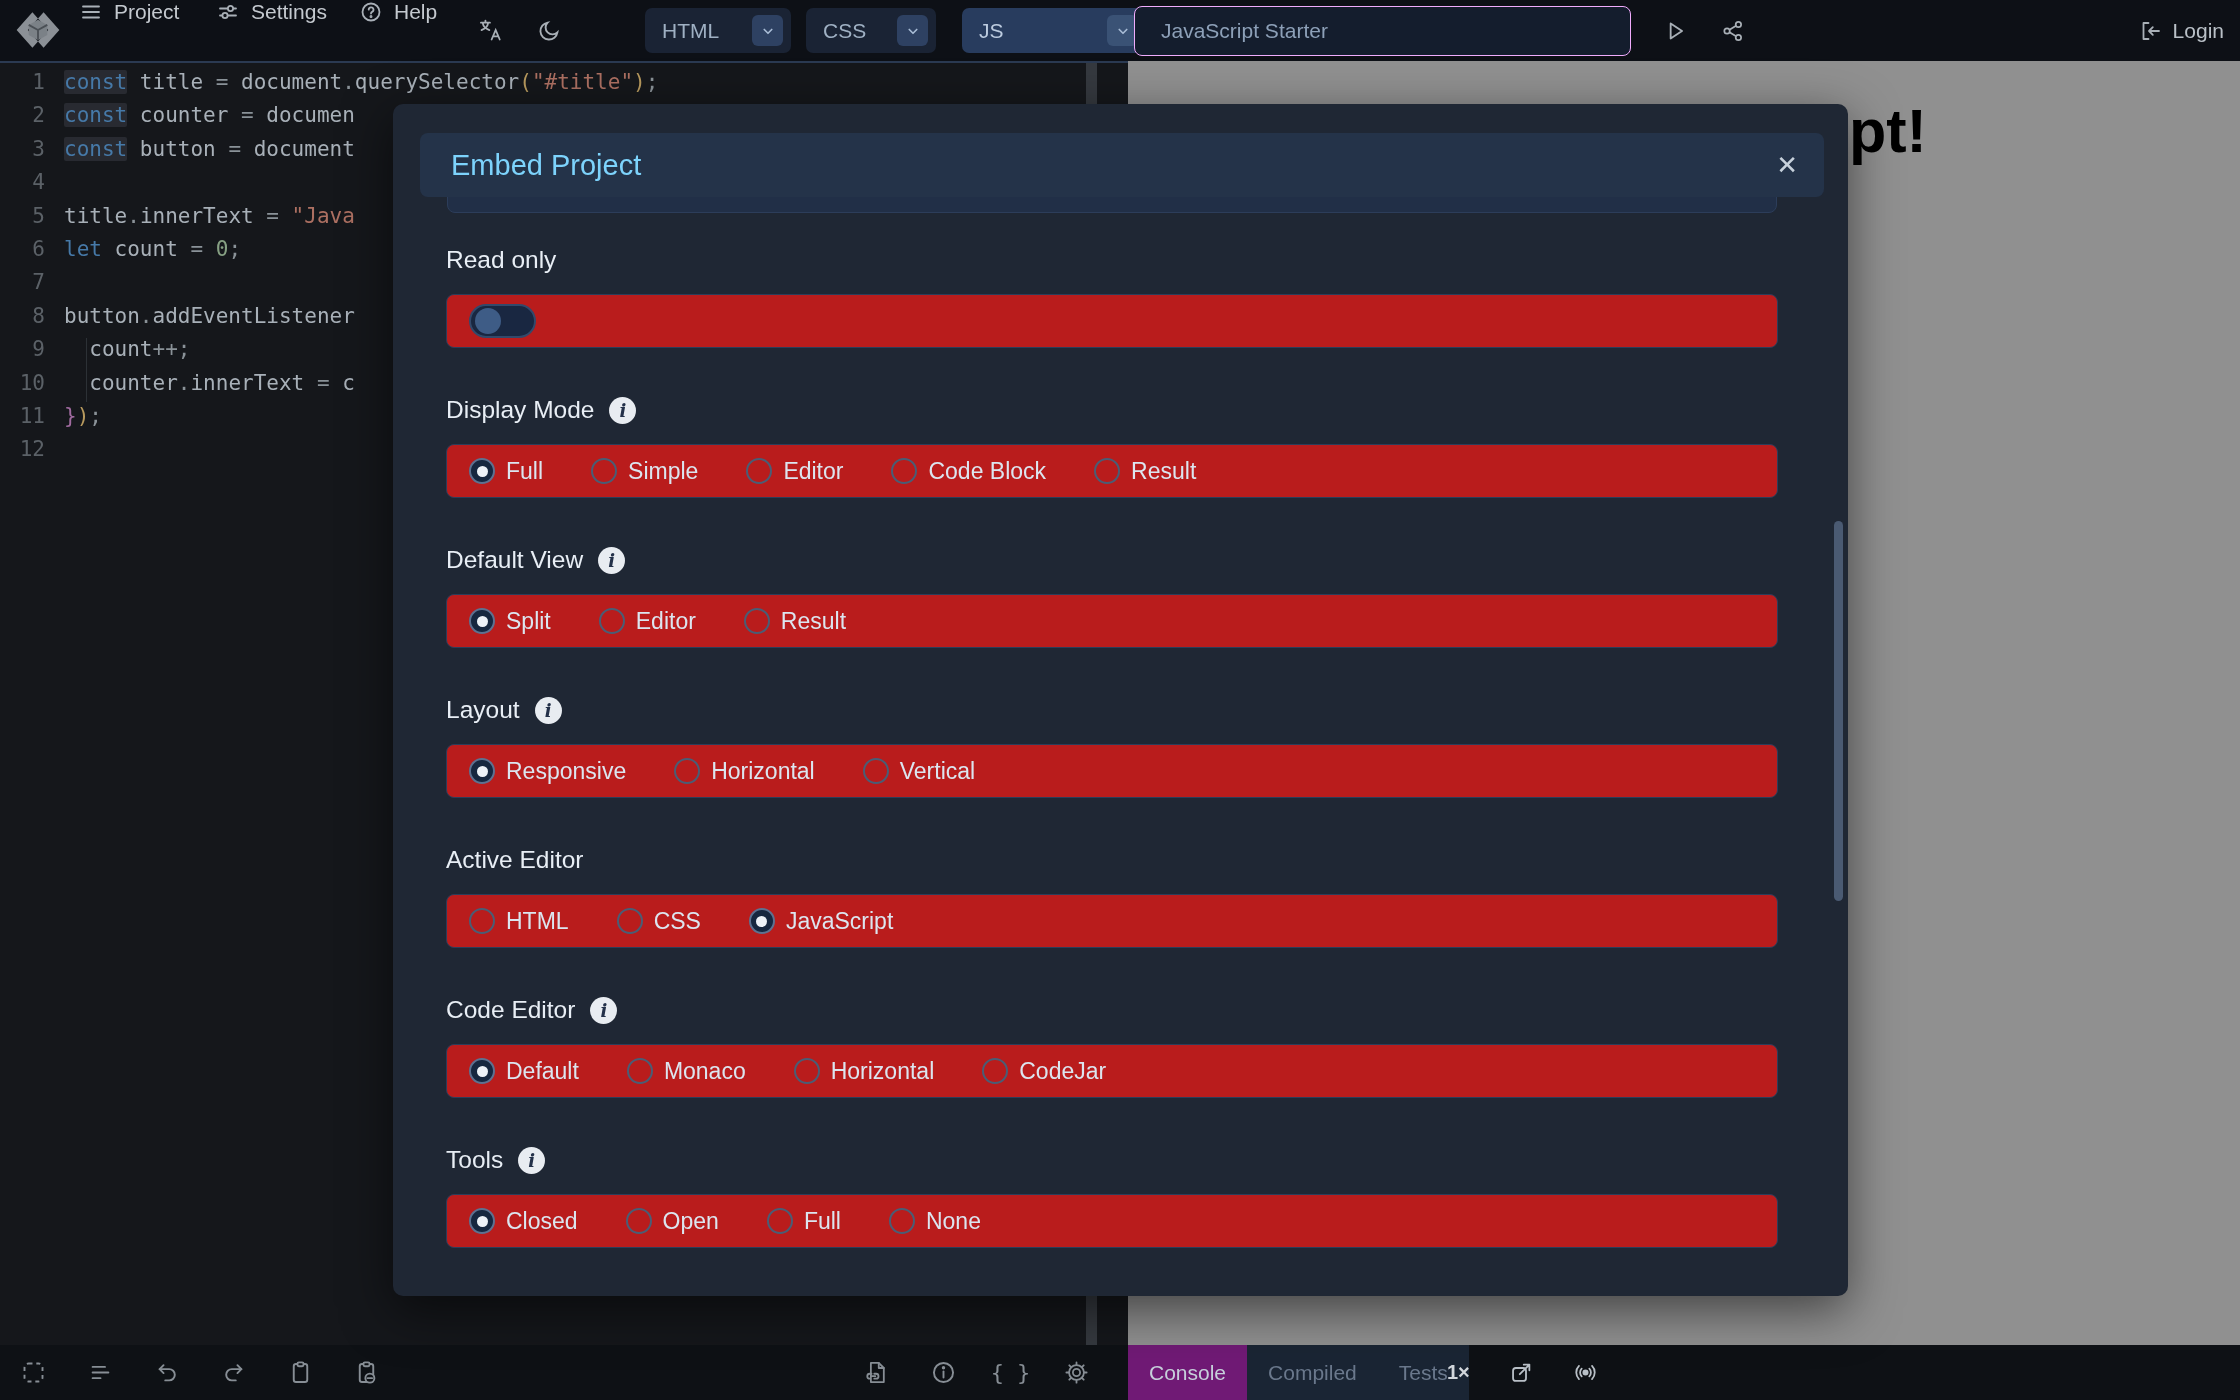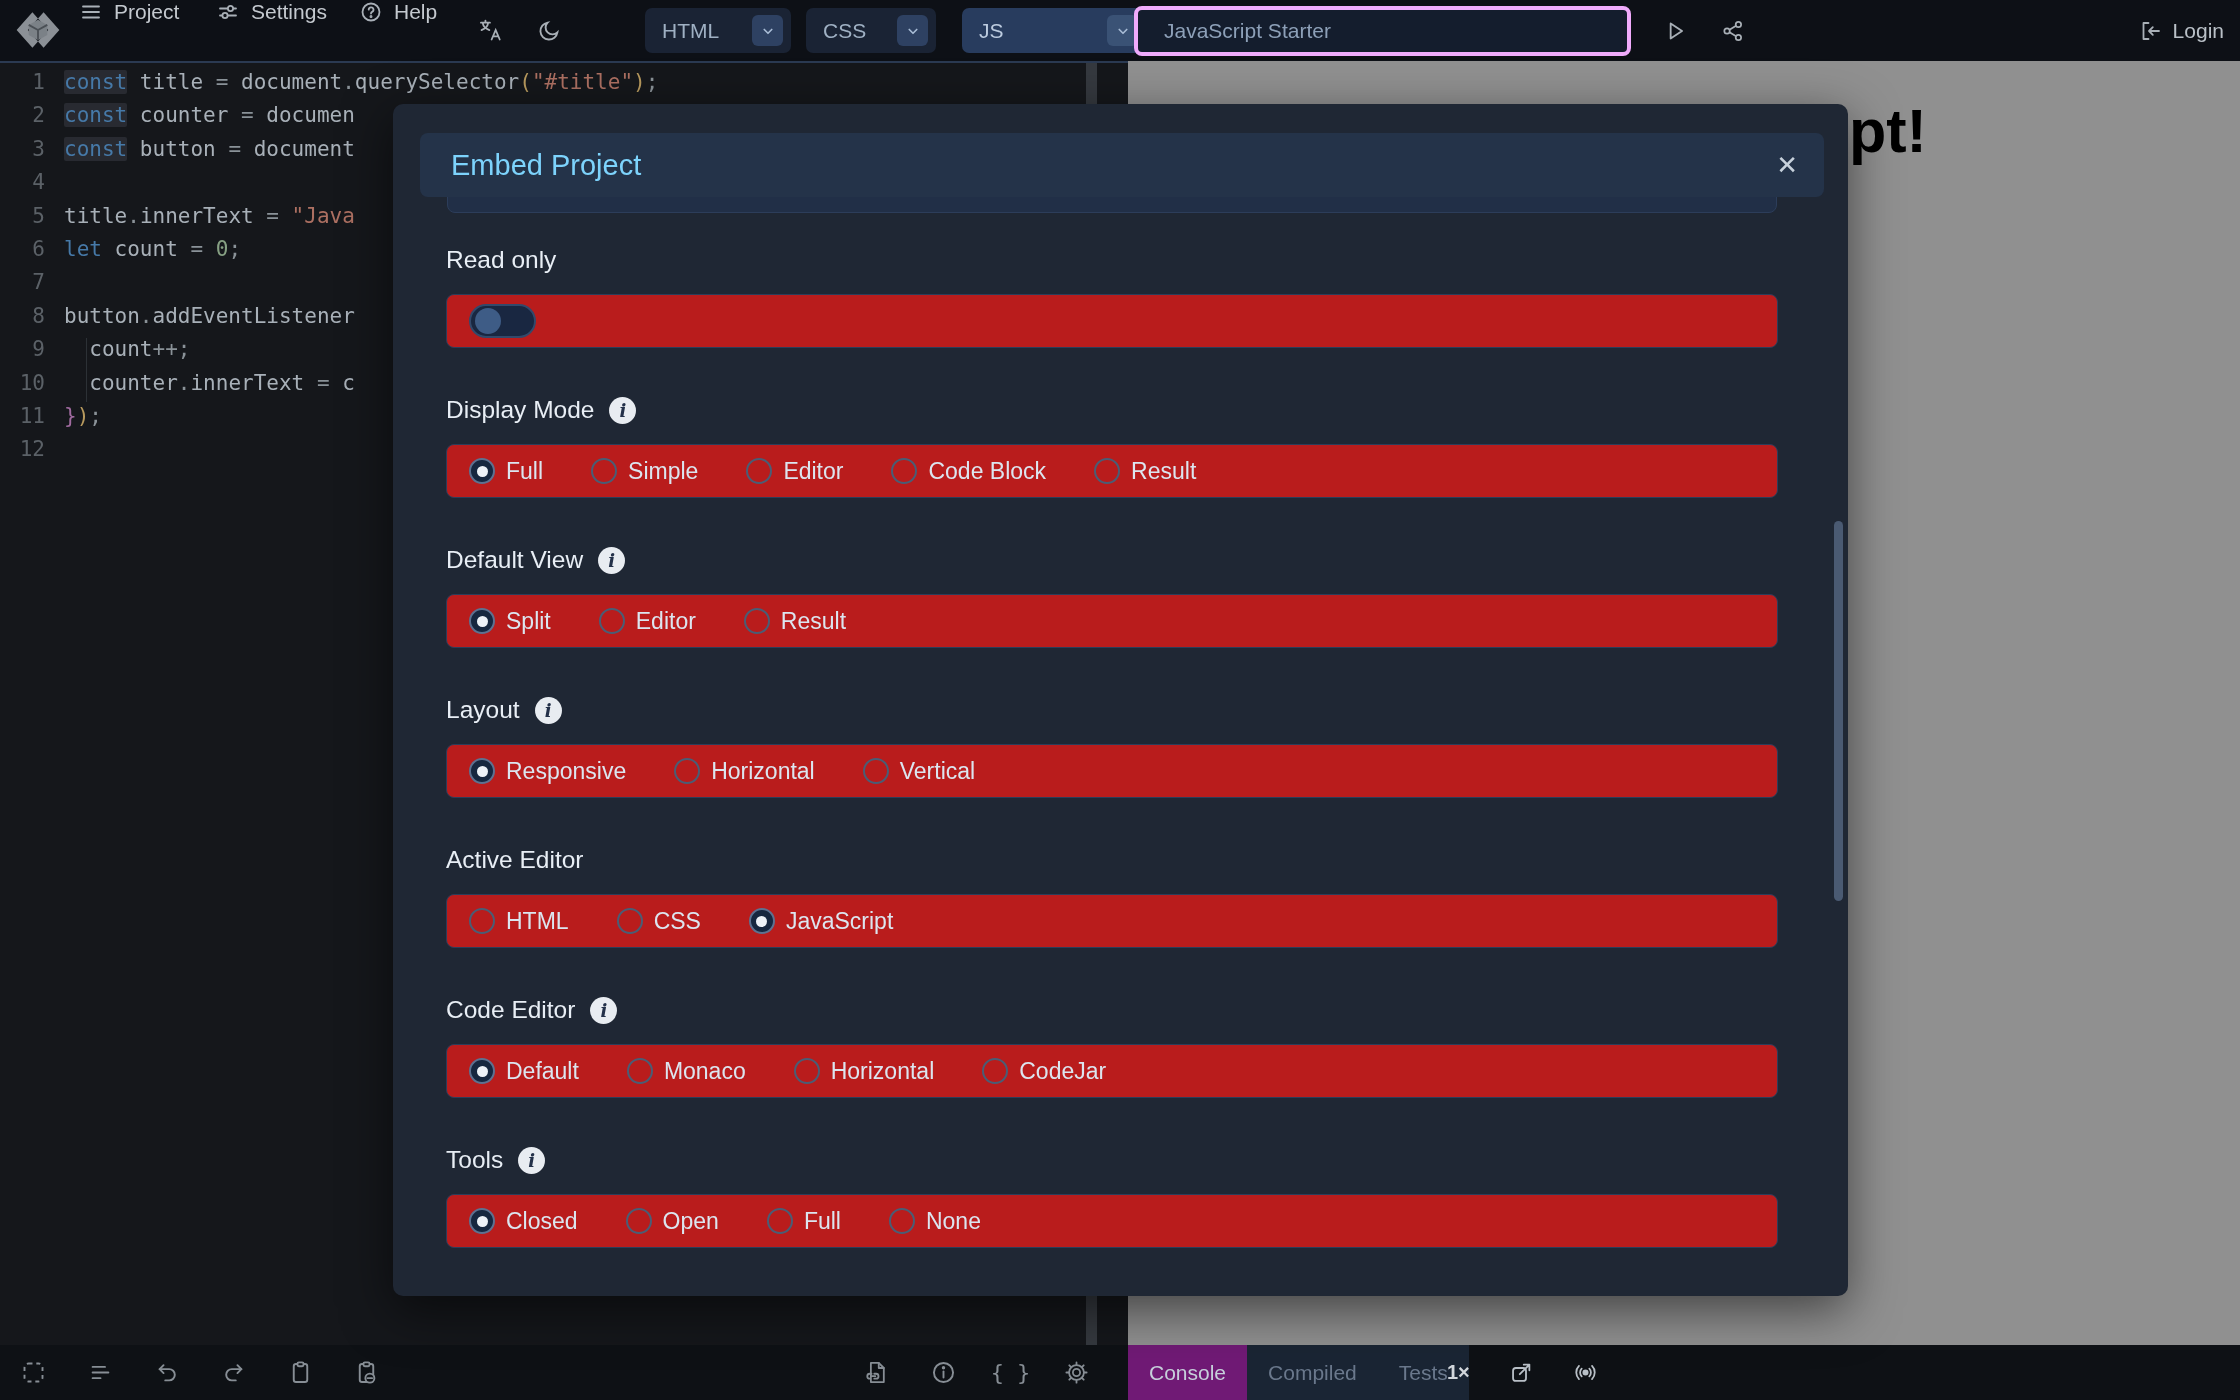--- a/index.html
+++ b/index.html
@@ -13,21 +13,21 @@
   .icon{color:#a9b0b7;display:inline-flex;}
   .sel{position:absolute;top:8px;height:45px;background:#1a2334;border-radius:7px;
        display:flex;align-items:center;justify-content:space-between;padding:0 8px 0 17px;box-sizing:border-box;}
   .sel.active{background:#283c5e;}
   .sel .sel-label{color:#9fb0c3;font-size:21px;}
   .sel.active .sel-label{color:#bccbdf;}
   .sel .chev{width:31px;height:31px;border-radius:6px;background:#2e4162;display:flex;
              align-items:center;justify-content:center;color:#a9bdd6;}
   .sel.active .chev{background:#3a5275;}
   .proj-title{position:absolute;left:1134px;top:6px;width:497px;height:50px;background:#141d2d;
-              border:4px solid #f0abfc;border-radius:8px;box-sizing:border-box;display:flex;
+              border:1px solid #f0abfc;border-radius:8px;box-sizing:border-box;display:flex;
               align-items:center;padding-left:26px;color:#8da0b8;font-size:21px;}
   .login{position:absolute;right:16px;top:0;height:61px;display:flex;align-items:center;gap:10px;
          color:#b9c0c7;font-size:21px;}
 
   
   .editor{position:absolute;left:0;top:61px;width:1128px;height:1284px;background:#15171b;}
   .editor-topline{position:absolute;left:0;top:61px;width:1128px;height:2px;background:#2b3a52;z-index:6;}
   .code{position:absolute;left:0;top:66px;width:1086px;font-family:"DejaVu Sans Mono",monospace;
         font-size:21px;line-height:33.4px;white-space:pre;}
   .code-line{display:flex;height:33.4px;}

